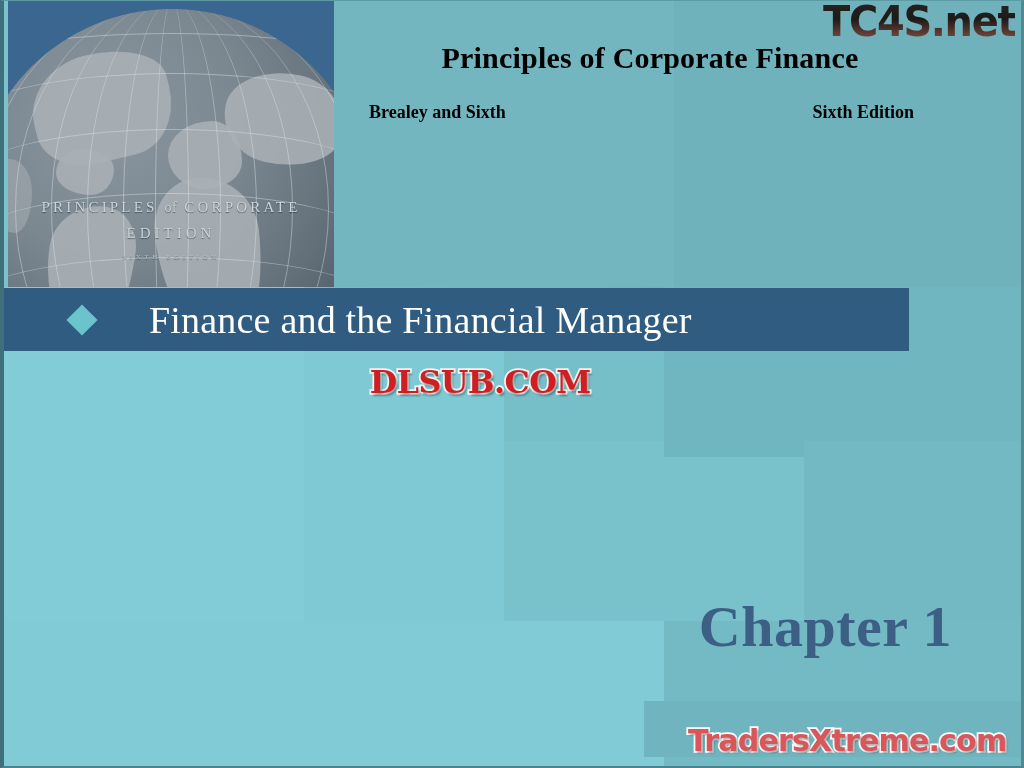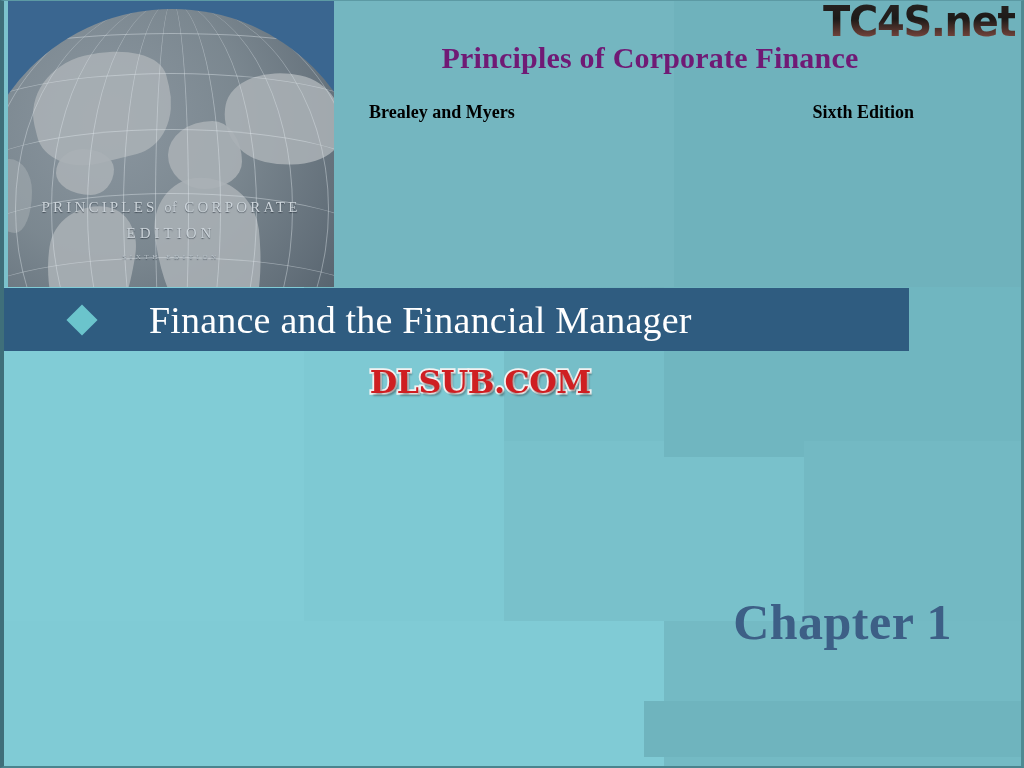--- a/index.html
+++ b/index.html
@@ -113,21 +113,21 @@
   #cover-line3 { top: 252px; font-size: 7px;  letter-spacing: 3.6px; color: #b9c3ca; }
 
   
   #book-title {
     position: absolute;
     left: 366px; top: 40px;
     width: 560px;
     text-align: center;
     font-size: 30px;
     font-weight: bold;
-    color: #701a75;
+    color: #000000;
     letter-spacing: .2px;
     font-family: "Liberation Serif", serif;
   }
   #author {
     position: absolute;
     left: 365px; top: 101px;
     font-size: 18px;
     font-weight: bold;
     color: #000;
     font-family: "Liberation Serif", serif;
@@ -168,21 +168,21 @@
     letter-spacing: .2px;
     white-space: nowrap;
   }
 
   
   #chapter {
     position: absolute;
     left: 600px; top: 592px;
     width: 348px;
     text-align: right;
-    font-size: 50px;
+    font-size: 58px;
     font-weight: bold;
     color: #3d5f86;
     font-family: "Liberation Serif", serif;
     letter-spacing: .5px;
   }
 
   
   #wm-tc4s {
     position: absolute;
     right: 6px; top: -4px;
@@ -267,26 +267,27 @@
 
       </div>
     </div>
 
     <div class="cover-text" id="cover-line1"><span>PRINCIPLES</span> <span class="ital">of</span> <span>CORPORATE</span></div>
     <div class="cover-text" id="cover-line2">EDITION</div>
     <div class="cover-text" id="cover-line3">SIXTH EDITION</div>
   </div>
 
   <div id="book-title">Principles of Corporate Finance</div>
-  <div id="author">Brealey and Myers</div>
+  <div id="author">Brealey and Sixth</div>
   <div id="edition">Sixth Edition</div>
 
   <div id="title-bar">
     <div id="title-bullet"></div>
     <div id="slide-title">Finance and the Financial Manager</div>
   </div>
 
   <div id="chapter">Chapter 1</div>
 
   <div id="wm-tc4s">TC4S.net</div>
   <div id="wm-dlsub">DLSUB.COM</div>
+  <div id="wm-traders">TradersXtreme.com</div>
 
 </div>
 
 </body></html>

